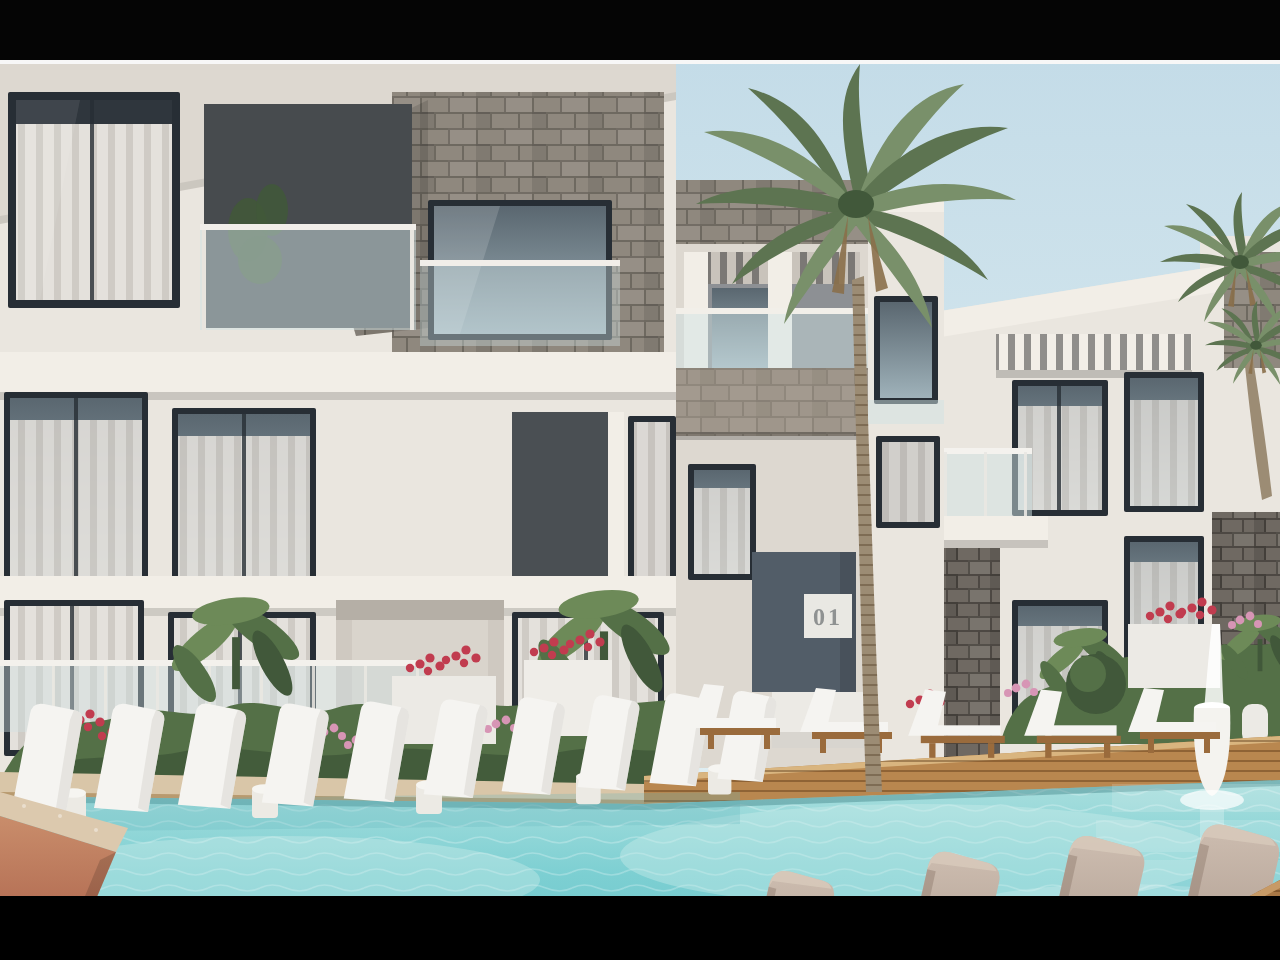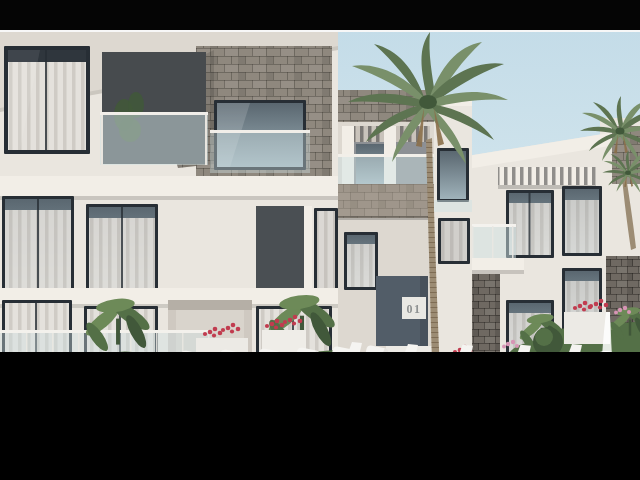--- a/index.html
+++ b/index.html
@@ -1,16 +1,16 @@
 <!DOCTYPE html>
 <html style="--black-bar: #050505; --white-gap: #f7f7f7; --sky-top: #c4dce8; --sky-bottom: #e6f2f4; --facade-light: #eae6df; --facade-mid: #ddd8d0; --facade-shadow: #cfc9c1; --facade-bright: #f2eee7; --window-frame: #272e35; --window-glass: #3b444c; --glass-sky: #9fb2ba; --curtain-light: #e4e1dc; --curtain-dark: #cfcbc5; --accent-panel: #525d68; --plaque-bg: #e9e8e3; --plaque-text: #8f9292; --balcony-glass: #cfe2e4; --pool-far: #aadfde; --pool-near: #7ccfd2; --pool-deep: #6fc6cb; --coping: #d9c6a8; --deck-wood: #b9874f; --deck-wood-dark: #9a6b3c; --terracotta: #aa6049; --terracotta-light: #c98d6b; --rim-light: #dcc9ae; --lounger-white: #f5f4f1; --lounger-shadow: #d9d7d1; --lounger-taupe: #c0afa1; --palm-green: #5d7451; --palm-green-light: #79906a; --palm-trunk: #9c8c74; --foliage: #547047; --foliage-dark: #41583a; --foliage-light: #6d8a58; --flower-red: #c13c4f; --flower-pink: #d795b5;"><head>
 <meta charset="utf-8">
 <style>
   html,body{margin:0;padding:0;background:#000;}
-  .stage{position:relative;width:640px;height:352px;overflow:hidden;background:#a3a3a3;
+  .stage{position:relative;width:640px;height:448px;overflow:hidden;background:#a3a3a3;
          font-family:"Liberation Sans","DejaVu Sans",sans-serif;}
   svg{display:block}
   .cBlack{fill:var(--black-bar,#050505)}
   .cGap{fill:var(--white-gap,#f7f7f7)}
   .cFacL{fill:var(--facade-light,#eae6df)}
   .cFacM{fill:var(--facade-mid,#ddd8d0)}
   .cFacS{fill:var(--facade-shadow,#cfc9c1)}
   .cFacB{fill:var(--facade-bright,#f2eee7)}
   .cFrame{fill:var(--window-frame,#272e35)}
   .cPanel{fill:var(--accent-panel,#525d68)}

